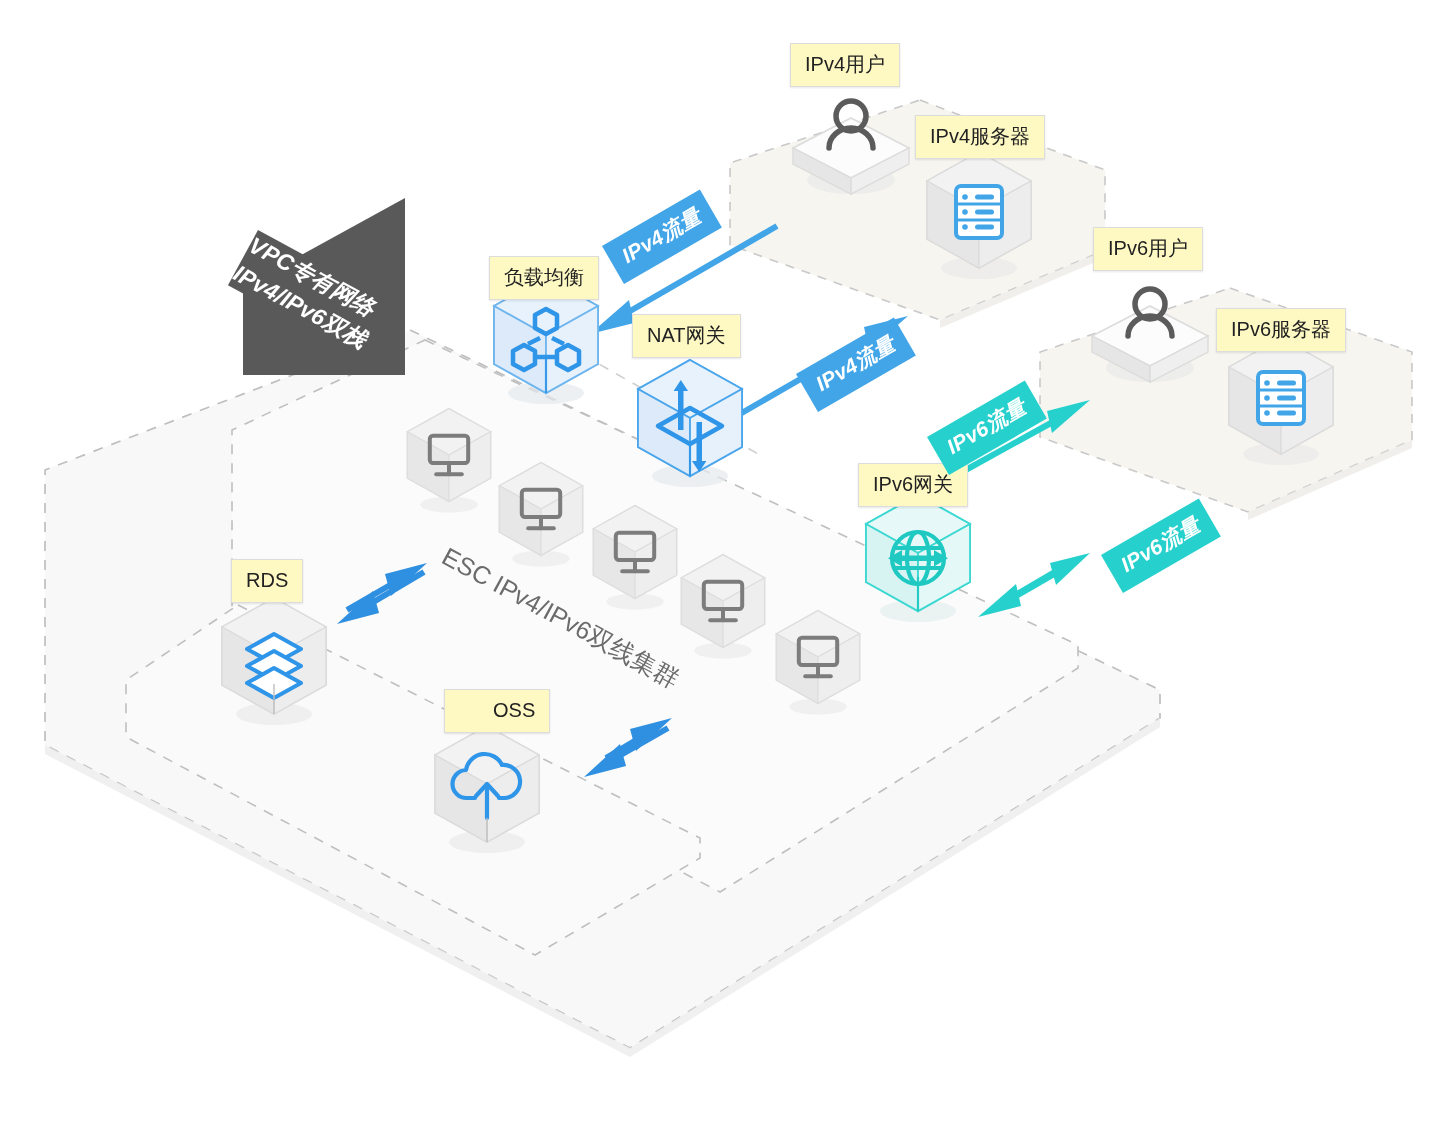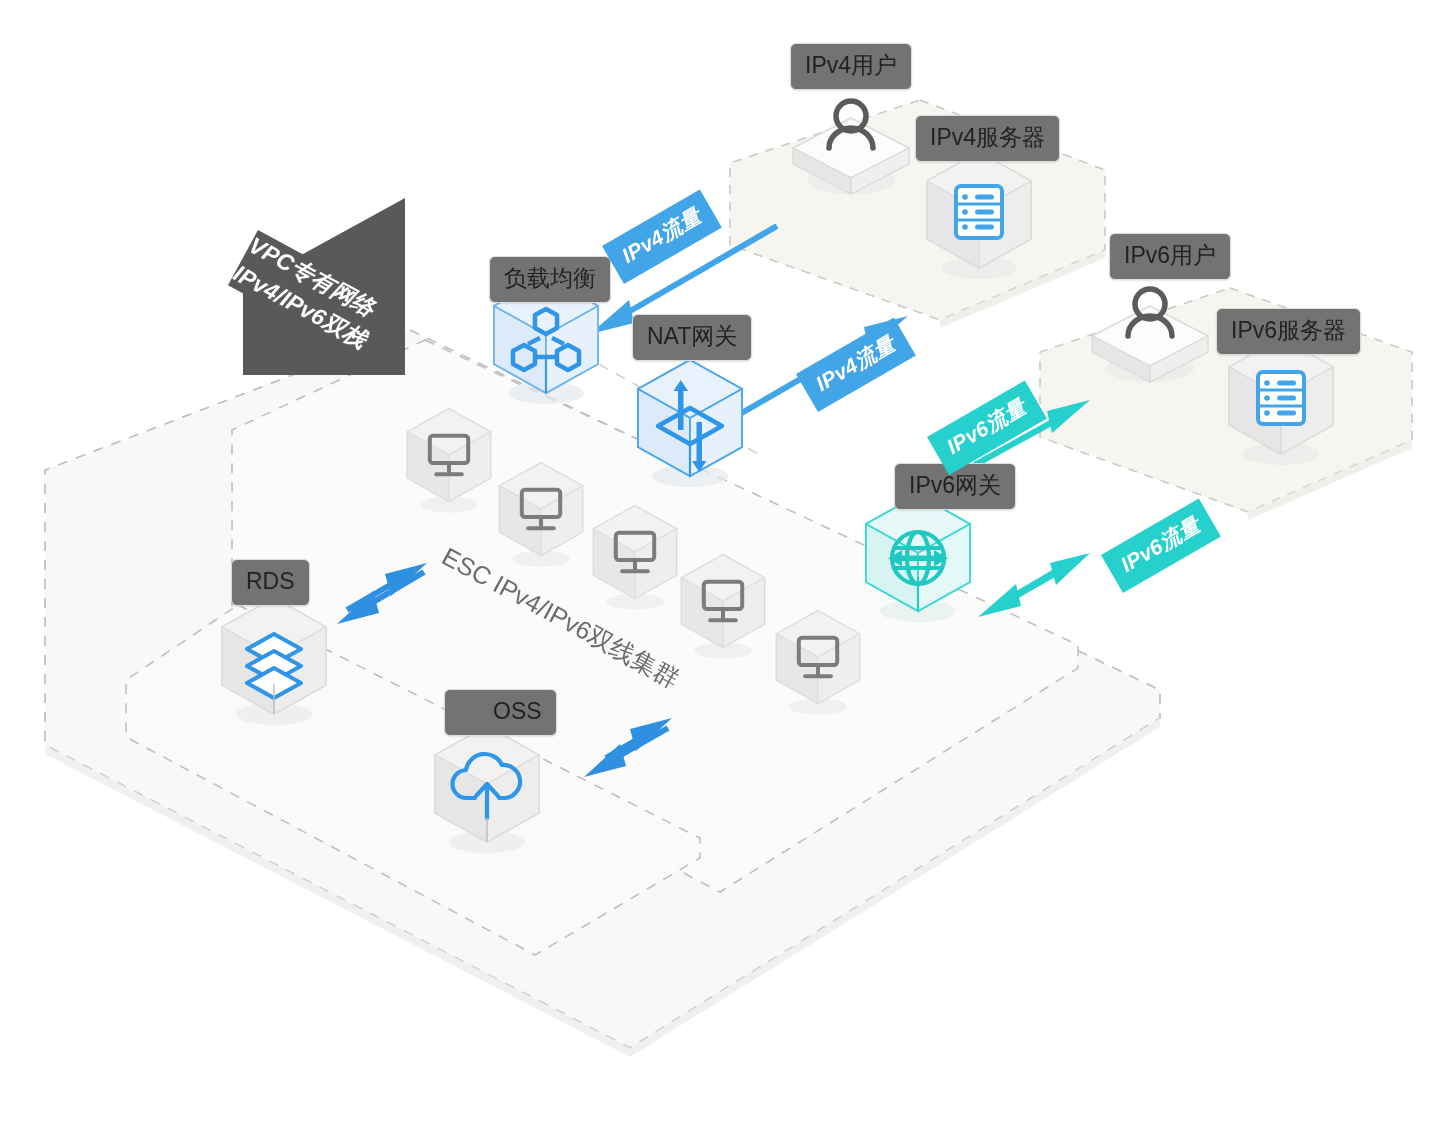--- a/index.html
+++ b/index.html
@@ -3,23 +3,23 @@
 <meta charset="utf-8">
 <style>
   html,body{margin:0;padding:0;background:#ffffff;}
   body{
     font-family:"Liberation Sans","DejaVu Sans",sans-serif;
     width:1440px;height:1134px;overflow:hidden;position:relative;
   }
   #stage{position:absolute;left:0;top:0;width:1440px;height:1134px;}
   svg.layer{position:absolute;left:0;top:0;width:1440px;height:1134px;overflow:visible;}
   .lbl{
-    position:absolute;background:#737373;border:1px solid #dcdcdc;border-radius:6px;
+    position:absolute;background:#fef9c3;border:1px solid #dcdcdc;border-radius:0;
     box-shadow:0 1px 2px rgba(0,0,0,.10);
-    color:#222222;font-size:23px;line-height:1;
+    color:#222222;font-size:20px;line-height:1;
     padding:10px 14px 12px 14px;white-space:nowrap;
     display:flex;align-items:center;justify-content:center;
   }
   .tag{
     position:absolute;color:#ffffff;font-size:21px;font-style:italic;font-weight:bold;
     white-space:nowrap;padding:7px 13px 9px 13px;
     letter-spacing:.3px;
   }
   .tag.blue{background:#41A5E8;}
   .tag.teal{background:#26D1CD;}
@@ -347,29 +347,29 @@
     <span>VPC专有网络</span>
     <span>IPv4/IPv6双栈</span>
   </div>
 
   <div class="isolabel" style="left:452px;top:540px;transform:rotate(28.5deg);transform-origin:0 0;">ESC IPv4/IPv6双线集群</div>
 
   <div class="lbl" style="left:790px;top:43px;">IPv4用户</div>
 
   <div class="lbl" style="left:915px;top:115px;">IPv4服务器</div>
 
-  <div class="lbl" style="left:1093px;top:233px;margin-left:16px;">IPv6用户</div>
+  <div class="lbl" style="left:1093px;top:227px;">IPv6用户</div>
 
   <div class="lbl" style="left:1216px;top:308px;">IPv6服务器</div>
 
   <div class="lbl" style="left:489px;top:256px;">负载均衡</div>
 
   <div class="lbl" style="left:632px;top:314px;">NAT网关</div>
 
-  <div class="lbl" style="left:858px;top:463px;margin-left:36px;">IPv6网关</div>
+  <div class="lbl" style="left:858px;top:463px;">IPv6网关</div>
 
   <div class="lbl" style="left:231px;top:559px;">RDS</div>
 
   <div class="lbl" style="left:444px;top:689px;padding-left:48px;">OSS</div>
 
   <div class="tag blue" style="left:613px;top:243px;transform:rotate(-30deg);transform-origin:0 50%;">IPv4流量</div>
 
   <div class="tag blue" style="left:807px;top:371px;transform:rotate(-30deg);transform-origin:0 50%;">IPv4流量</div>
 
   <div class="tag teal" style="left:938px;top:434px;transform:rotate(-30deg);transform-origin:0 50%;">IPv6流量</div>

